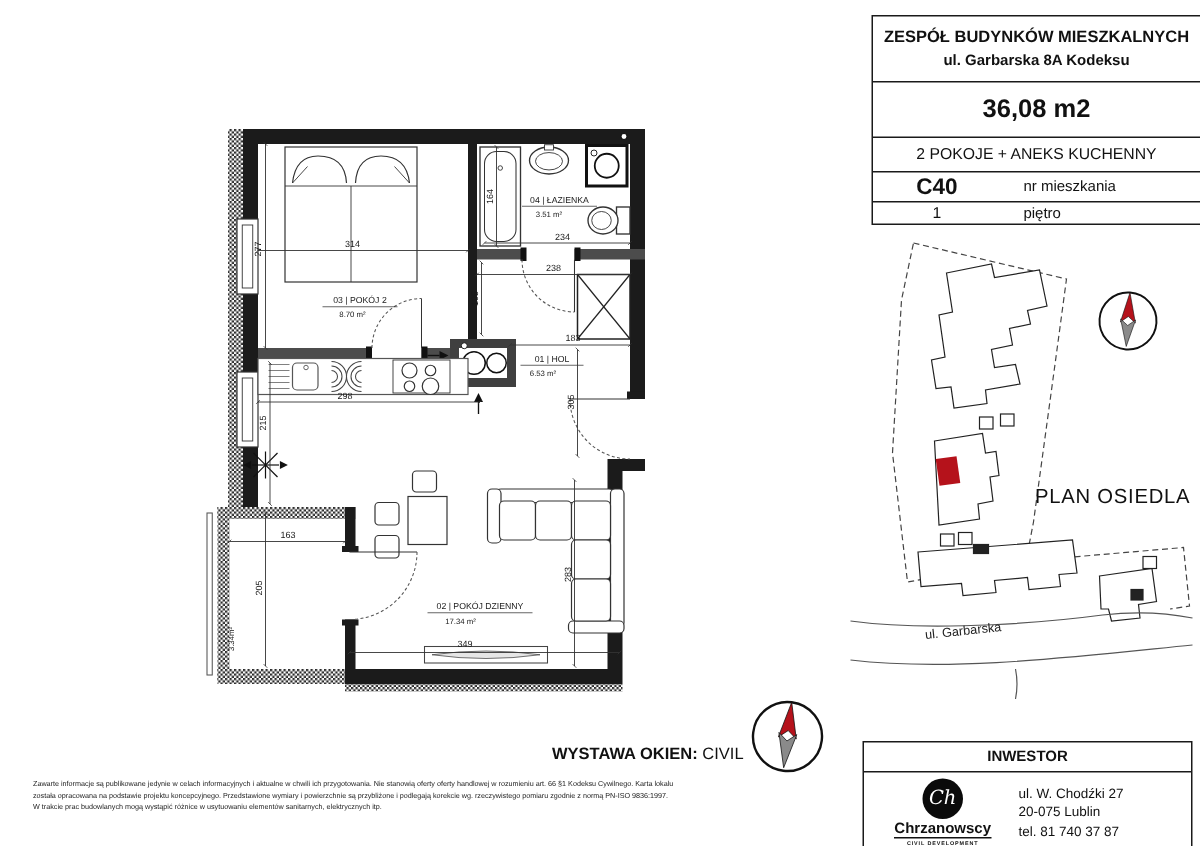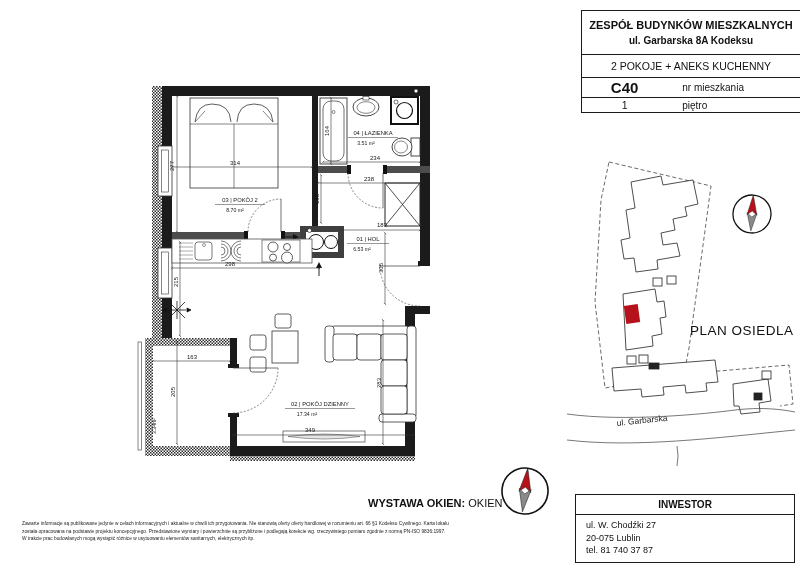--- a/index.html
+++ b/index.html
@@ -283,41 +283,42 @@
       <g>
         <text class="fp-room" x="185" y="326">02 | POKÓJ DZIENNY</text>
         <line x1="150" y1="328.5" x2="220" y2="328.5" stroke="#333" stroke-width="0.5"></line>
         <text class="fp-areaT" x="172" y="336">17.34 m²</text>
       </g>
     </g>
   </svg>
 
   <div class="abs exposure">
     <b>WYSTAWA OKIEN:</b>
-    <span>OKIEN</span>
+    <span>CIVIL</span>
   </div>
   <svg class="abs" style="left:496px;top:462px;" width="58" height="58" viewBox="0 0 58 58">
     <g transform="translate(29,29) rotate(7)">
       <circle r="23" fill="#fff" stroke="#111" stroke-width="1.6"></circle>
       <path d="M0,-23 L6,1 L0,-4 L-6,1 Z" fill="#b5121b" stroke="#111" stroke-width="0.5"></path>
       <path d="M0,21 L6,-2 L0,3 L-6,-2 Z" fill="#8a8a8a" stroke="#111" stroke-width="0.5"></path>
     </g>
   </svg>
 
   <div class="abs disclaimer">
     <div>Zawarte informacje są publikowane jedynie w celach informacyjnych i aktualne w chwili ich przygotowania. Nie stanowią oferty oferty handlowej w rozumieniu art. 66 §1 Kodeksu Cywilnego. Karta lokalu</div>
     <div>została opracowana na podstawie projektu koncepcyjnego. Przedstawione wymiary i powierzchnie są przybliżone i podlegają korekcie wg. rzeczywistego pomiaru zgodnie z normą PN-ISO 9836:1997.</div>
     <div>W trakcie prac budowlanych mogą wystąpić różnice w usytuowaniu elementów sanitarnych, elektrycznych itp.</div>
   </div>
 
   <div class="abs info-box">
     <div class="info-row r-project">
       <div>ZESPÓŁ BUDYNKÓW MIESZKALNYCH</div>
       <div class="sub">ul. Garbarska 8A  Kodeksu</div>
     </div>
+    <div class="info-row r-area">36,08 m2</div>
     <div class="info-row r-layout">2 POKOJE + ANEKS KUCHENNY</div>
     <div class="info-row r-pair">
       <div class="cl c40">C40</div>
       <div class="cr">nr mieszkania</div>
     </div>
     <div class="info-row r-pair">
       <div class="cl floor-no">1</div>
       <div class="cr">piętro</div>
     </div>
   </div>
@@ -351,20 +352,25 @@
     <g transform="translate(187,62) rotate(4)">
       <circle r="19" fill="#fff" stroke="#111" stroke-width="1.3"></circle>
       <path d="M0,-19 L5,1 L0,-3 L-5,1 Z" fill="#b5121b" stroke="#111" stroke-width="0.4"></path>
       <path d="M0,17 L5,-1 L0,3 L-5,-1 Z" fill="#8a8a8a" stroke="#111" stroke-width="0.4"></path>
     </g>
   </svg>
 
   <div class="abs inv-box">
     <div class="inv-head">INWESTOR</div>
     <div class="inv-body">
+      <div class="logo-block">
+        <div class="logo-circle">Ch</div>
+        <div class="brand">Chrzanowscy</div>
+        <div class="tagline">CIVIL DEVELOPMENT</div>
+      </div>
       <div class="inv-addr">
         <div>ul. W. Chodźki 27</div>
         <div>20-075 Lublin</div>
         <div>tel. 81 740 37 87</div>
       </div>
     </div>
   </div>
 
 </div>
 

